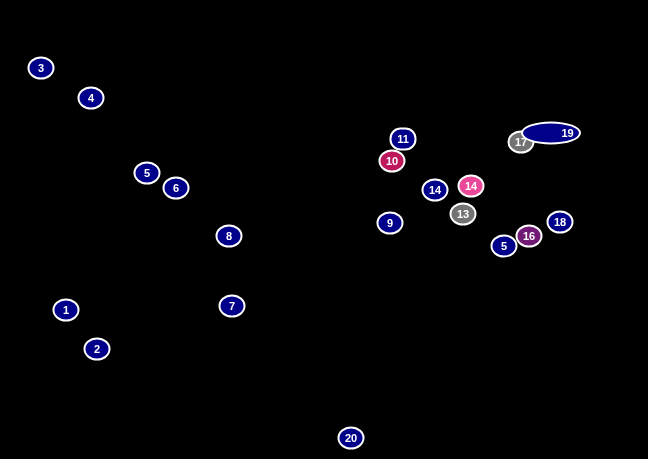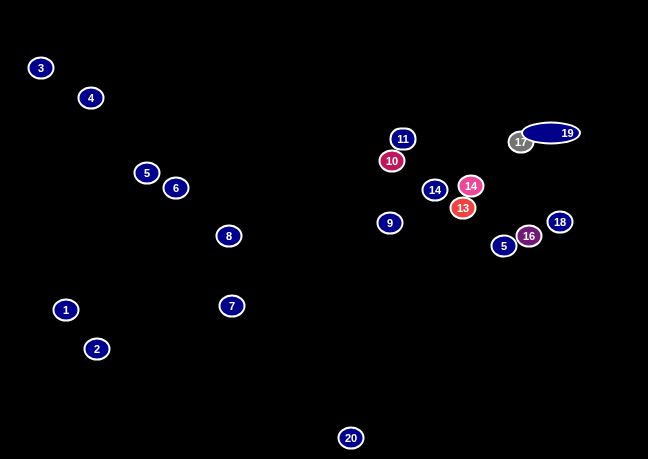--- a/index.html
+++ b/index.html
@@ -46,21 +46,21 @@
     <div class="marker" style="left: 41px; top: 68px; background: rgb(0, 0, 139); border-color: rgb(255, 255, 255); color: rgb(255, 255, 255);">3</div>
     <div class="marker" style="left: 91px; top: 98px; background: rgb(0, 0, 139); border-color: rgb(255, 255, 255); color: rgb(255, 255, 255);">4</div>
     <div class="marker" style="left: 147px; top: 173px; background: rgb(0, 0, 139); border-color: rgb(255, 255, 255); color: rgb(255, 255, 255);">5</div>
     <div class="marker" style="left: 176px; top: 188px; background: rgb(0, 0, 139); border-color: rgb(255, 255, 255); color: rgb(255, 255, 255);">6</div>
     <div class="marker" style="left: 232px; top: 306px; background: rgb(0, 0, 139); border-color: rgb(255, 255, 255); color: rgb(255, 255, 255);">7</div>
     <div class="marker" style="left: 229px; top: 236px; background: rgb(0, 0, 139); border-color: rgb(255, 255, 255); color: rgb(255, 255, 255);">8</div>
     <div class="marker" style="left: 390px; top: 223px; background: rgb(0, 0, 139); border-color: rgb(255, 255, 255); color: rgb(255, 255, 255);">9</div>
     <div class="marker" style="left: 392px; top: 161px; background: #be185d; border-color: rgb(255, 255, 255); color: rgb(255, 255, 255);">10</div>
     <div class="marker" style="left: 403px; top: 139px; background: rgb(0, 0, 139); border-color: rgb(255, 255, 255); color: rgb(255, 255, 255); border-radius: 11px;">11</div>
     <div class="marker" style="left: 435px; top: 190px; background: rgb(0, 0, 139); border-color: rgb(255, 255, 255); color: rgb(255, 255, 255);">14</div>
-    <div class="marker" style="left: 463px; top: 208px; background: #ef4444; border-color: rgb(255, 255, 255); color: rgb(255, 255, 255); text-align: right;">13</div>
+    <div class="marker" style="left: 463px; top: 214px; background: #737373; border-color: rgb(255, 255, 255); color: rgb(255, 255, 255); text-align: right;">13</div>
     <div class="marker" style="left: 471px; top: 186px; background: #ec4899; border-color: rgb(255, 255, 255); color: rgb(255, 255, 255); text-align: right;">14</div>
     <div class="marker" style="left: 504px; top: 246px; background: rgb(0, 0, 139); border-color: rgb(255, 255, 255); color: rgb(255, 255, 255);">5</div>
     <div class="marker" style="left: 529px; top: 236px; background: #701a75; border-color: rgb(255, 255, 255); color: rgb(255, 255, 255);">16</div>
     <div class="marker" style="left: 521px; top: 142px; background: #737373; border-color: rgb(255, 255, 255); color: rgb(255, 255, 255);">17</div>
     <div class="marker" style="left: 560px; top: 222px; background: rgb(0, 0, 139); border-color: rgb(255, 255, 255); color: rgb(255, 255, 255);">18</div>
     <div class="marker" style="left: 551px; top: 133px; background: rgb(0, 0, 139); border-color: rgb(255, 255, 255); color: rgb(255, 255, 255); padding-left: 36px;">19</div>
     <div class="marker" style="left: 351px; top: 438px; background: rgb(0, 0, 139); border-color: rgb(255, 255, 255); color: rgb(255, 255, 255);">20</div>
   </div>
 
 </body></html>

